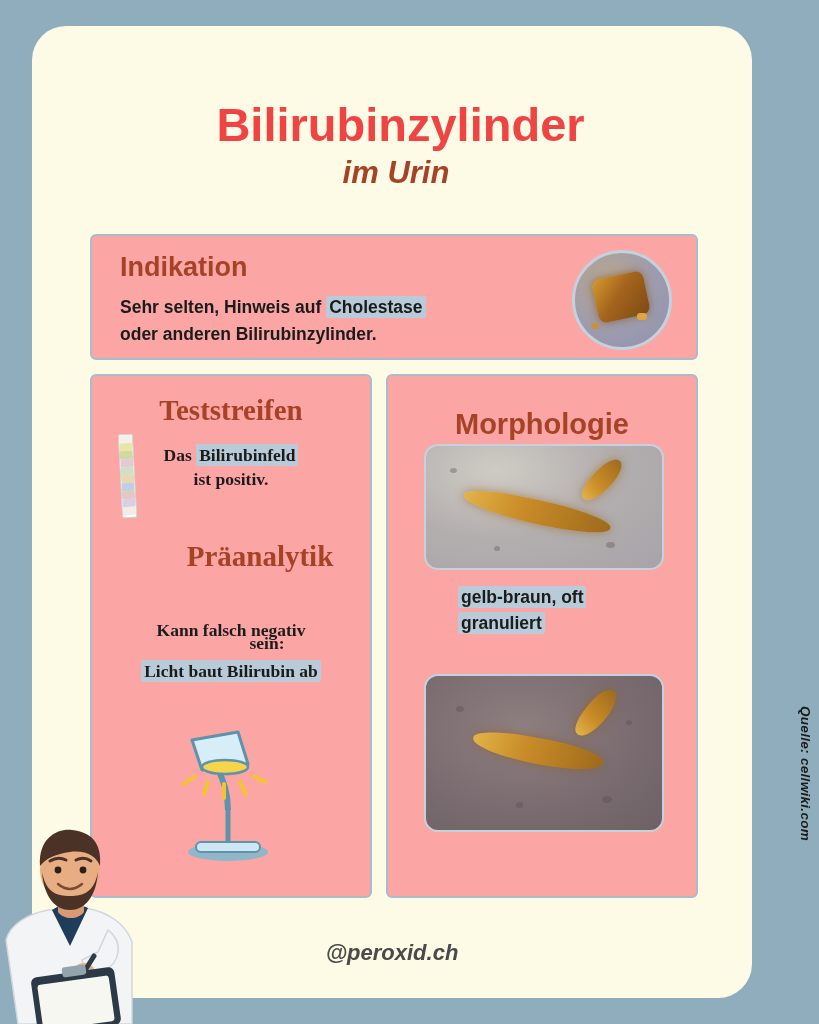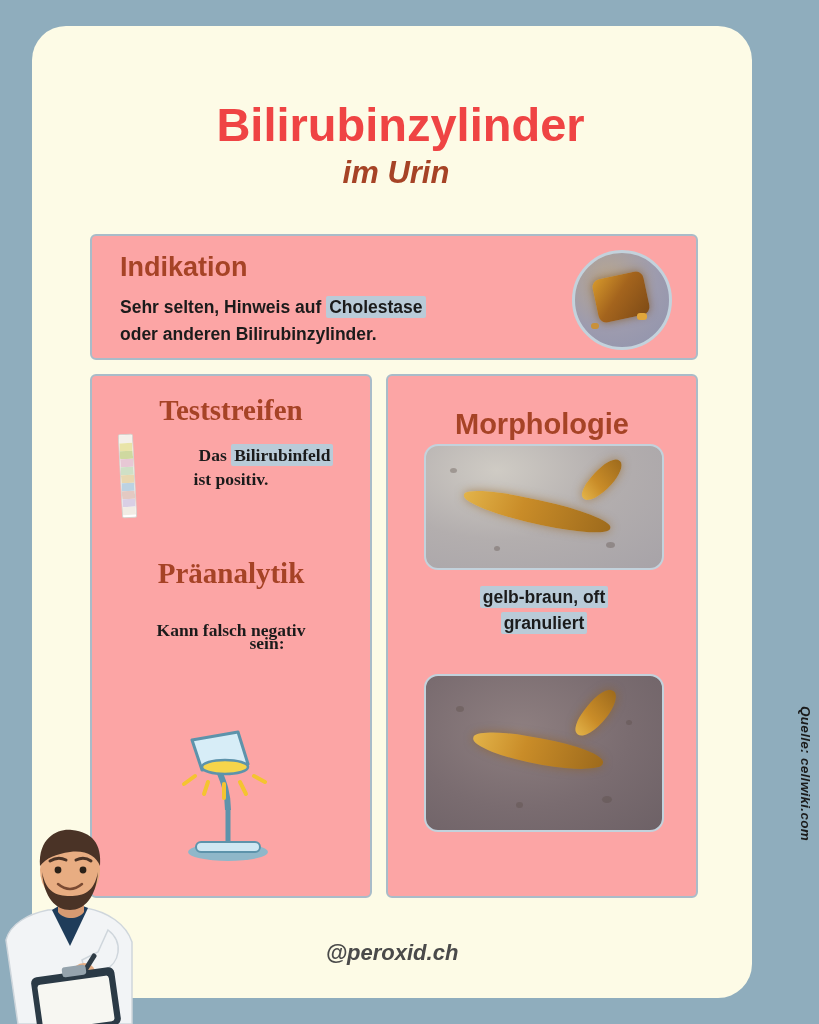--- a/index.html
+++ b/index.html
@@ -131,33 +131,33 @@
   }
   .col-heading {
     position: absolute;
     width: 100%;
     text-align: center;
     font-size: 29px;
     font-weight: bold;
     color: #a64326;
   }
   .teststreifen-h { top: 18px; }
-  .praanalytik-h  { top: 181px; }
+  .praanalytik-h  { top: 164px; padding-left: 29px; }
   .morphologie-h  { top: 32px; }
 
   .col-text {
     position: absolute;
     width: 100%;
     text-align: center;
     font-size: 17.5px;
     font-weight: bold;
     color: #1b1b1b;
     line-height: 1.55;
   }
-  .tt-line1 { top: 66px; padding-left: 35px; }
+  .tt-line1 { top: 66px; }
   .tt-line2 { top: 90px; }
   .pa-line1 { top: 241px; }
   .pa-line2 { top: 254px; padding-left: 36px; }
   .pa-line3 { top: 282px; }
 
   
   .strip {
     position: absolute;
     left: 28px; top: 58px;
     width: 13px; height: 82px;
@@ -208,24 +208,23 @@
     transform: rotate(10deg);
   }
   .cast-b2 {
     left: 142px; top: 26px; width: 56px; height: 22px;
     transform: rotate(-52deg);
   }
   .speck { position: absolute; background: rgba(90,75,70,.35); border-radius: 50%; }
 
   .morph-caption {
     position: absolute;
-    left: 56px;
+    left: 70px;
     top: 208px;
     width: 200px;
-    text-align: center;
     font-size: 17.5px;
     font-weight: bold;
     color: #1b1b1b;
     line-height: 1.5;
   }
   .morph-caption span.hl { display: inline; }
 
   
   .handle {
     position: absolute;
@@ -292,20 +291,23 @@
     </div>
 
     <div class="col-text tt-line1">
       <span>Das </span><span class="hl">Bilirubinfeld</span>
     </div>
     <div class="col-text tt-line2">ist positiv.</div>
 
     <div class="col-heading praanalytik-h">Präanalytik</div>
     <div class="col-text pa-line1">Kann falsch negativ</div>
     <div class="col-text pa-line2">sein:</div>
+    <div class="col-text pa-line3">
+      <span class="hl">Licht baut Bilirubin ab</span>
+    </div>
 
     <svg class="lamp" viewBox="0 0 150 160">
       <ellipse cx="66" cy="146" rx="40" ry="9" fill="#8fb7c9"></ellipse>
       <rect x="34" y="136" width="64" height="10" rx="5" fill="#cfe7f2" stroke="#5d93ab" stroke-width="2"></rect>
       <path d="M66 136 L66 104" stroke="#5d93ab" stroke-width="5" fill="none"></path>
       <path d="M66 104 C66 74, 52 62, 52 46" stroke="#5d93ab" stroke-width="6" fill="none"></path>
       <path d="M30 34 L76 26 L86 58 L40 64 Z" fill="#d7edf7" stroke="#5d93ab" stroke-width="3" stroke-linejoin="round"></path>
       <ellipse cx="63" cy="61" rx="23" ry="7" fill="#f6d54a" stroke="#5d93ab" stroke-width="2.5"></ellipse>
       <g stroke="#f4c430" stroke-width="4" stroke-linecap="round">
         <line x1="46" y1="76" x2="42" y2="88"></line>

